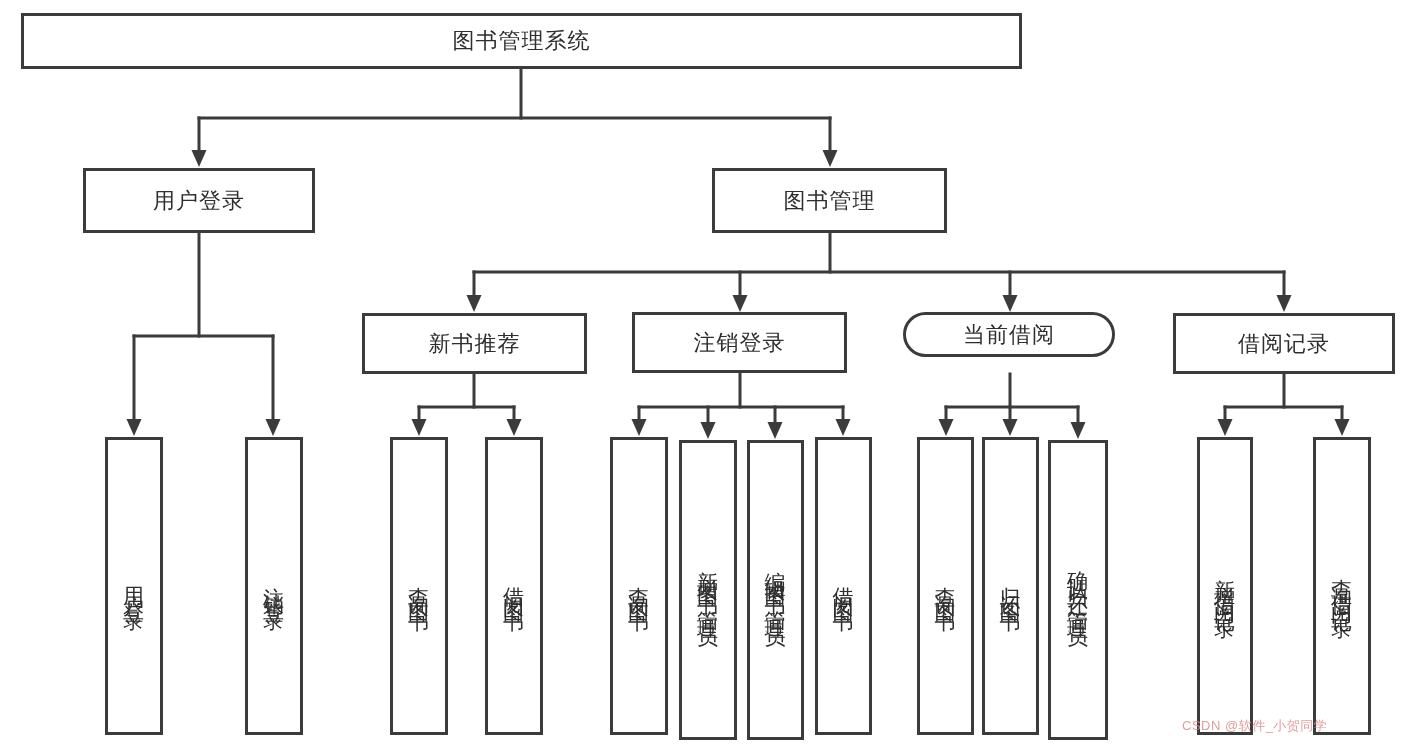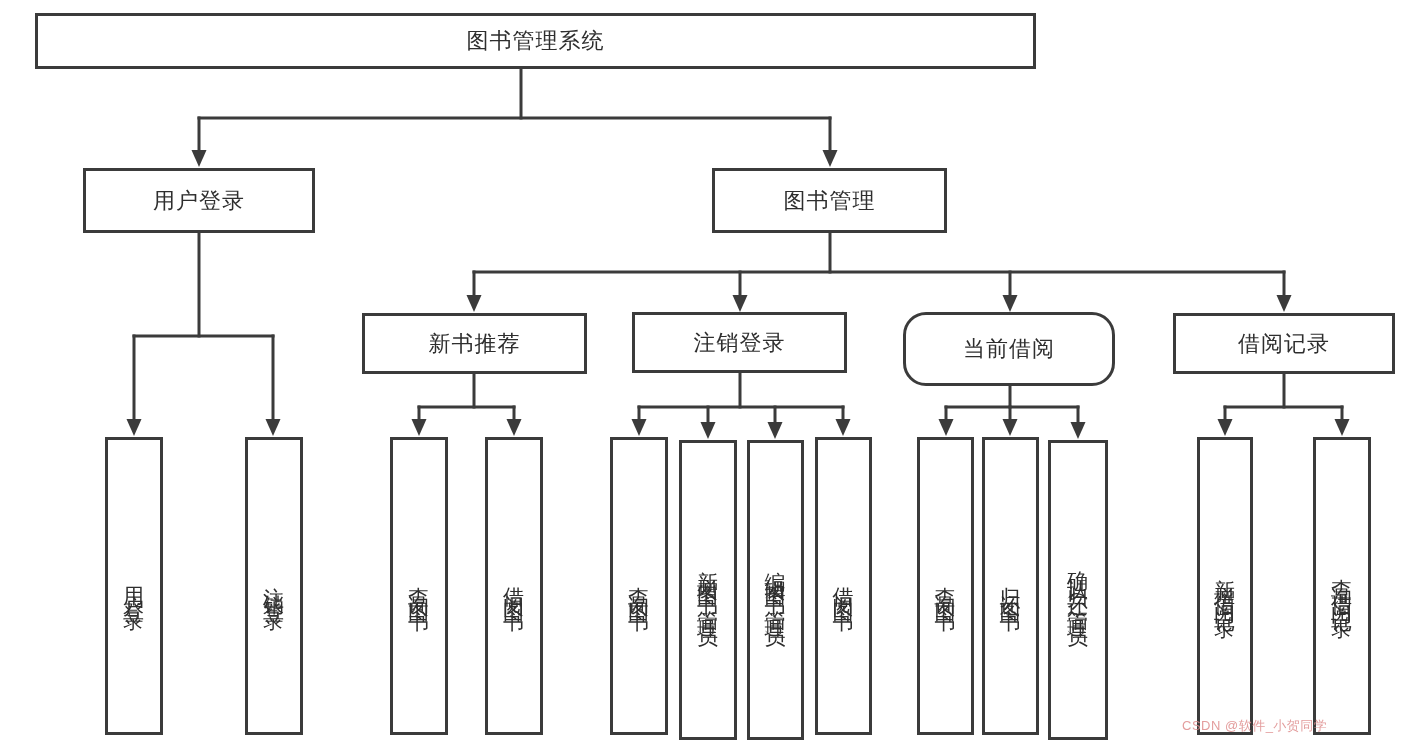--- a/index.html
+++ b/index.html
@@ -128,38 +128,38 @@
         <line x1="1284" y1="374" x2="1284" y2="407" fill="none"></line>
         <line x1="1225" y1="407" x2="1342" y2="407" fill="none"></line>
         <line x1="1225" y1="407" x2="1225" y2="420" fill="none"></line>
         <polygon points="1217.5,419 1232.5,419 1225,436" stroke="none"></polygon>
         <line x1="1342" y1="407" x2="1342" y2="420" fill="none"></line>
         <polygon points="1334.5,419 1349.5,419 1342,436" stroke="none"></polygon>
       </g>
     </g>
   </svg>
 
-  <div class="box box-h" style="left:35px; top:13px; width:1001px; height:56px;text-align:right;">
+  <div class="box box-h" style="left:21px; top:13px; width:1001px; height:56px;text-align:right;">
     <span>图书管理系统</span>
   </div>
 
   <div class="box box-h" style="left:83px; top:168px; width:232px; height:65px;">
     <span>用户登录</span>
   </div>
   <div class="box box-h" style="left:362px; top:313px; width:225px; height:61px;">
     <span>新书推荐</span>
   </div>
 
   <div class="box box-h" style="left:712px; top:168px; width:235px; height:65px;">
     <span>图书管理</span>
   </div>
   <div class="box box-h" style="left:632px; top:312px; width:215px; height:61px;">
     <span>注销登录</span>
   </div>
-  <div class="box box-h" style="left:903px; top:312px; width:212px; height:74px;border-radius:23px;">
+  <div class="box box-h" style="left:903px; top:312px; width:212px; height:45px;border-radius:23px;">
     <span>当前借阅</span>
   </div>
   <div class="box box-h" style="left:1173px; top:313px; width:222px; height:61px;">
     <span>借阅记录</span>
   </div>
 
   <div class="box box-v" style="left:105px; top:437px; width:58px; height:298px;">
     <span>用户登录</span>
   </div>
   <div class="box box-v" style="left:245px; top:437px; width:58px; height:298px;">

